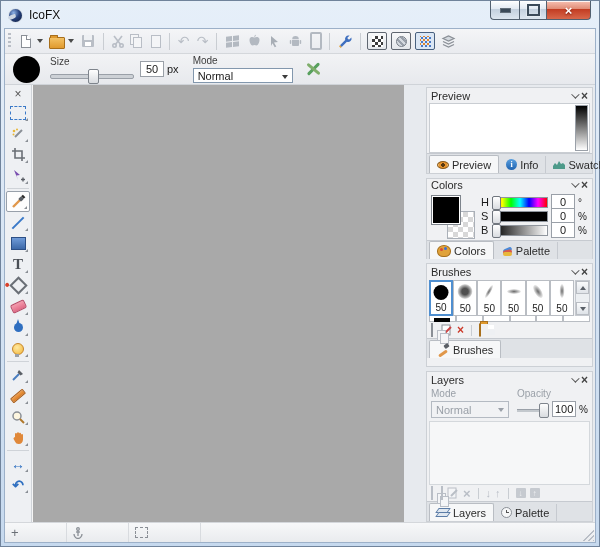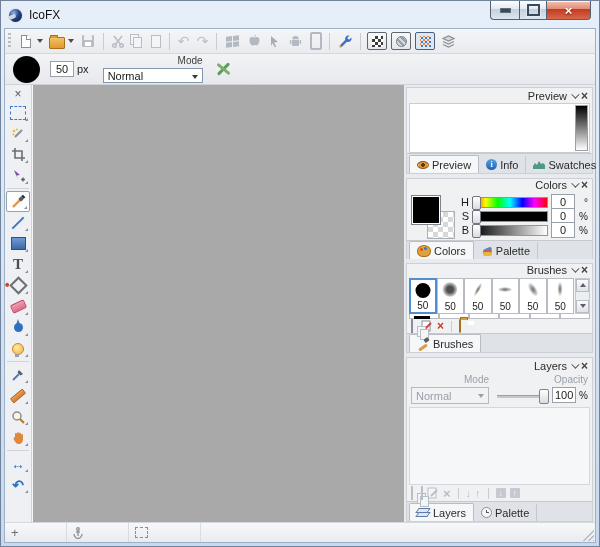--- a/index.html
+++ b/index.html
@@ -1,18 +1,18 @@
 <!DOCTYPE html>
 <html><head>
 <meta charset="utf-8">
 <style>
   html,body{margin:0;padding:0;}
   body{width:600px;height:547px;font-family:"Liberation Sans",sans-serif;font-size:11px;color:#1a1a1a;background:#fff;overflow:hidden;}
   .window{position:absolute;inset:0;width:600px;height:547px;box-sizing:border-box;
-    background:linear-gradient(#e6eff9,#c6d9ee);border:1px solid #70839b;text-align:right;}
+    background:linear-gradient(#e6eff9,#c6d9ee);border:1px solid #70839b;}
   
   .titlebar{position:absolute;left:0;right:0;top:0;height:27px;display:flex;align-items:center;padding:0 7px;box-sizing:border-box;}
   .appicon{width:16px;height:16px;margin-right:5px;position:relative;}
   .appicon .globe{position:absolute;left:1px;top:2px;width:13px;height:13px;border-radius:50%;
     background:radial-gradient(circle at 35% 30%,#8fb4e8 0%,#27427e 45%,#0b1838 100%);box-shadow:0 0 1px rgba(0,0,0,.5);}
   .appicon .wing{position:absolute;left:0;top:8px;width:8px;height:4px;background:#cdd6e2;border-radius:50% 0 50% 50%;transform:rotate(-20deg);}
   .apptitle{font-size:12px;color:#111;text-shadow:0 0 3px rgba(255,255,255,.9);}
   .caps{position:absolute;top:0;right:8px;display:flex;}
   .cap{box-sizing:border-box;height:19px;border:1px solid #52606f;border-top:none;display:flex;align-items:center;justify-content:center;
     background:linear-gradient(#fdfeff,#e1e9f2 45%,#c3d0de 46%,#dde6f0);box-shadow:inset 0 1px 0 rgba(255,255,255,.85);}
@@ -94,21 +94,21 @@
   .fill-diamond i{position:absolute;left:-6px;bottom:-5px;width:4px;height:4px;border-radius:50%;background:#d8402a;}
   .drop-blue{width:9px;height:9px;background:#2f6fc0;border-radius:50% 50% 50% 50%;position:relative;}
   .drop-blue:before{content:"";position:absolute;left:2px;top:-4px;border-left:2.5px solid transparent;border-right:2.5px solid transparent;border-bottom:6px solid #2f6fc0;}
   .bulb{width:10px;height:10px;border-radius:50%;background:radial-gradient(circle at 40% 35%,#ffe9a0,#f2b63a);border:1px solid #c8862a;position:relative;}
   .bulb:after{content:"";position:absolute;left:2px;bottom:-3px;width:4px;height:3px;background:#9aa0a8;}
   .bigT{font-family:"Liberation Serif",serif;font-size:15px;font-weight:bold;color:#4a4f56;line-height:1;}
   .flip-glyph,.rot-glyph{color:#2f6fc0;font-size:14px;font-weight:bold;line-height:1;}
   .canvas{flex:1;background:#a9a9a9;border-left:1px solid #f5f5f5;}
   
   .rightcol{width:191px;background:#e7eaee;padding:2px 2px 0 2px;box-sizing:border-box;display:flex;flex-direction:column;gap:4px;}
-  .panel{background:#f0f1f3;border:1px solid #ccd0d5;display:flex;flex-direction:column;box-sizing:border-box;}
+  .panel{background:#f0f1f3;border:1px solid #ccd0d5;display:flex;flex-direction:column;box-sizing:border-box;margin-left:20px;}
   .phead{height:15px;display:flex;align-items:center;padding:0 4px;gap:4px;}
   .ptitle{flex:1;font-size:11px;color:#2b2b2b;}
   .chev{width:5px;height:5px;border-right:1px solid #555;border-bottom:1px solid #555;transform:rotate(45deg) translateY(-2px);}
   .px-close{color:#444;font-size:12px;line-height:1;font-weight:bold;}
   .ptabs{height:19px;background:#dfe2e6;border-top:1px solid #c6cad0;display:flex;align-items:flex-end;padding-left:2px;}
   .ptab{display:flex;align-items:center;gap:3px;padding:0 7px;height:17px;font-size:11px;color:#2b2b2b;border-right:1px solid #c6cad0;}
   .ptab.active{background:#f6f7f8;border:1px solid #b9bdc3;border-bottom:none;border-radius:2px 2px 0 0;}
   
   .preview-body{flex:1;margin:0 2px;background:#fff;border:1px solid #c9cdd2;position:relative;}
   .zoomstrip{position:absolute;right:1px;top:1px;width:11px;height:44px;background:linear-gradient(#000,#fff);border:1px solid #9aa0a8;}
@@ -316,20 +316,27 @@
               <path d="M2 9.5l5.5 2.5 5.5-2.5"></path>
               <path d="M2 6.5L7.5 9 13 6.5"></path>
               <path d="M2 3.5L7.5 6 13 3.5 7.5 1z" fill="#d4d9df"></path>
             </g>
           </svg>
       </span>
     </div>
 
     <div class="optbar">
       <span class="brush-preview"></span>
+      <span class="opt-field">
+        <span class="opt-label">Size</span>
+        <span class="slider">
+            <span class="track"></span>
+            <span class="thumb" style="left:38px"></span>
+          </span>
+      </span>
       <span class="editbox" style="width:24px">50</span>
       <span class="unit">px</span>
       <span class="opt-field" style="margin-left:8px;">
         <span class="opt-label">Mode</span>
         <span class="combo">
             <span>Normal</span>
             <span class="cArrow"></span>
           </span>
       </span>
       <span class="airbrush">
@@ -514,21 +521,21 @@
                 <span class="fan-ic">
                   <i></i>
                   <i></i>
                   <i></i>
                 </span>
                 <span>Palette</span>
               </span>
           </div>
         </div>
 
-        <div class="panel" style="height:90px">
+        <div class="panel" style="height:104px">
           <div class="phead">
             <span class="ptitle">Brushes</span>
             <span class="chev"></span>
             <span class="px-close">×</span>
           </div>
           <div class="brush-grid">
             <span class="bcells">
               <span class="bcell sel">
                   <span class="bshape bs1"></span>
                   <span>50</span>

